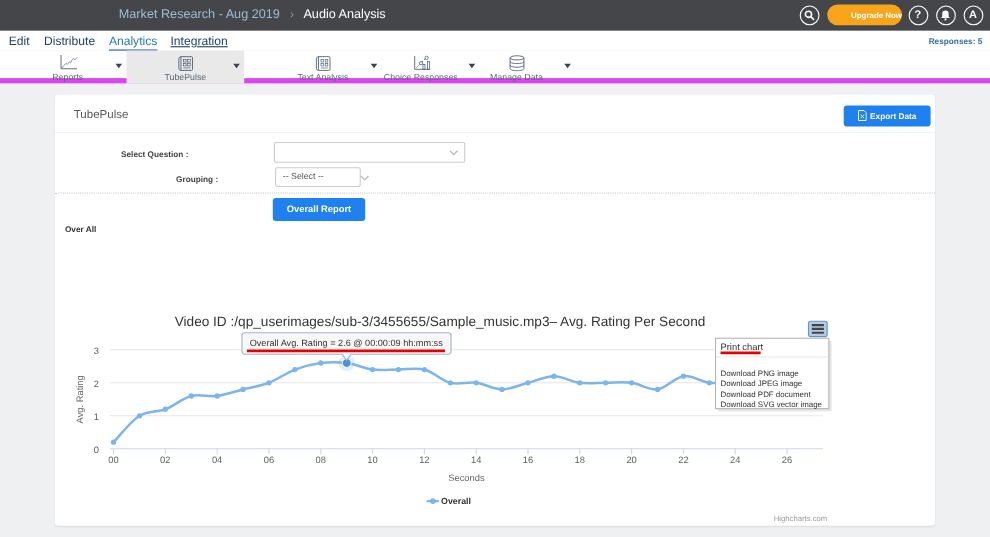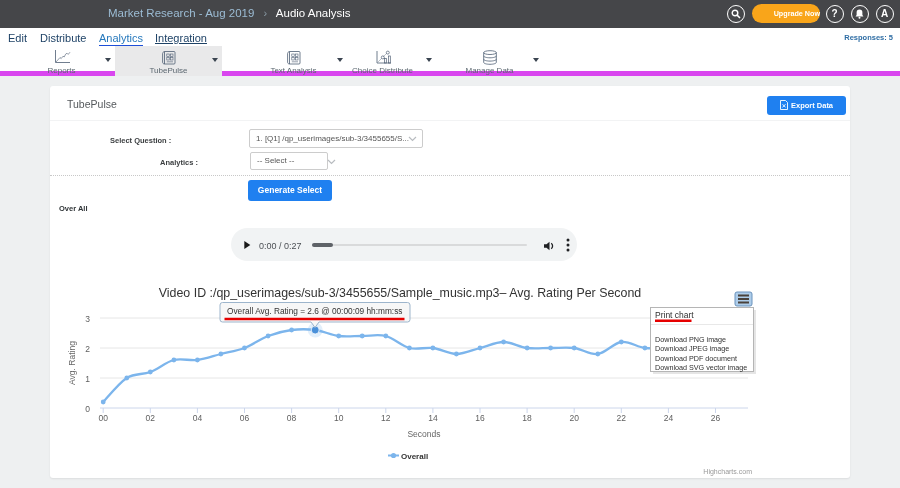--- a/index.html
+++ b/index.html
@@ -98,74 +98,56 @@
   <div class="tab" style="left:329px;">
     <svg class="ticon" width="20" height="15" viewBox="0 0 20 15">
       <path d="M4 1 V13 H18" fill="none" stroke="#4d5d72" stroke-width="0.8"></path>
       <path d="M5.5 11.5 L9 8 M10.5 6.5 L13.5 3.5" fill="none" stroke="#4d5d72" stroke-width="0.7" stroke-dasharray="1.5,1.2"></path>
       <circle cx="9.8" cy="7.4" r="1.5" fill="none" stroke="#4d5d72" stroke-width="0.7"></circle>
       <circle cx="14.8" cy="2.6" r="1.5" fill="none" stroke="#4d5d72" stroke-width="0.7"></circle>
       <rect x="11.5" y="8.5" width="1.8" height="4.5" fill="none" stroke="#4d5d72" stroke-width="0.7"></rect>
       <rect x="15.5" y="6" width="1.8" height="7" fill="none" stroke="#4d5d72" stroke-width="0.7"></rect>
     </svg>
     <div class="caret"></div>
-      <div class="lbl">Choice Distribute</div>
-  </div>
-  <div class="tab" style="left:436px;">
+      <div class="lbl">Choice Responses</div>
+  </div>
+  <div class="tab" style="left:416px;">
     <svg class="ticon" width="20" height="15" viewBox="0 0 20 15">
       <ellipse cx="10" cy="2.6" rx="6.3" ry="1.9" fill="none" stroke="#4d5d72" stroke-width="0.8"></ellipse>
       <path d="M3.7 2.6 V12.4 c0 1.05 2.8 1.9 6.3 1.9 s6.3 -0.85 6.3 -1.9 V2.6" fill="none" stroke="#4d5d72" stroke-width="0.8"></path>
       <path d="M3.7 5.9 c0 1.05 2.8 1.9 6.3 1.9 s6.3 -0.85 6.3 -1.9 M3.7 9.2 c0 1.05 2.8 1.9 6.3 1.9 s6.3 -0.85 6.3 -1.9" fill="none" stroke="#4d5d72" stroke-width="0.8"></path>
     </svg>
     <div class="caret"></div>
       <div class="lbl">Manage Data</div>
   </div>
 </div>
 <div class="page">
   <div class="card">
     <div class="cardtitle">TubePulse</div>
     <div class="exportbtn"><svg width="8" height="10" viewBox="0 0 8 10" style="vertical-align:-2px; margin-right:3px;">
           <path d="M0.5 0.5 h5 l2 2 v7 h-7 z" fill="none" stroke="#fff" stroke-width="0.9"></path>
           <path d="M2.5 4.2 l3 3.2 M5.5 4.2 l-3 3.2" stroke="#fff" stroke-width="0.9"></path>
         </svg>Export Data</div>
     <div class="cardsep"></div>
     <div class="flabel" style="left:60px; top:50px; width:129px;">Select Question :</div>
     <div class="fsel" style="left:199px; top:43px; width:174px; height:19px; line-height:17px;">
-        <span style="position:absolute;left:6px;">1. [Q1] /qp_userimages/sub-3/3455655/S...</span>
         <svg width="9" height="6" viewBox="0 0 9 6" style="position:absolute;left:158px;top:6px;">
           <path d="M1 1 L4.5 4.5 L8 1" fill="none" stroke="#b8bcc0" stroke-width="1.2"></path>
         </svg>
       </div>
-    <div class="flabel" style="left:110px; top:72px; width:81px;">Analytics :</div>
+    <div class="flabel" style="left:110px; top:72px; width:81px;">Grouping :</div>
     <div class="fsel" style="left:200px; top:66px; width:78px; height:18px; line-height:16px;">
         <span style="position:absolute;left:6px;">-- Select --</span>
         <svg width="9" height="6" viewBox="0 0 9 6" style="position:absolute;left:76px;top:6px;">
           <path d="M1 1 L4.5 4.5 L8 1" fill="none" stroke="#b8bcc0" stroke-width="1.2"></path>
         </svg>
       </div>
     <div class="dotsep"></div>
-    <div class="genbtn">Generate Select</div>
+    <div class="genbtn">Overall Report</div>
     <div class="overall">Over All</div>
-    <div class="player">
-      <svg width="8" height="8" viewBox="0 0 10 12" style="position:absolute;left:12px;top:13px;">
-          <path d="M1 0 L10 6 L1 12 Z" fill="#1a1a1a"></path>
-        </svg>
-      <div style="position:absolute;left:28px;top:12.5px;font-size:9px;color:#4c5055;">0:00 / 0:27</div>
-      <div style="position:absolute;left:81px;top:15.8px;width:215px;height:2px;background:#d9dadb;border-radius:1px;"></div>
-      <div style="position:absolute;left:81px;top:15px;width:21px;height:3.5px;background:#5f6368;border-radius:2px;"></div>
-      <svg width="12" height="12" viewBox="0 0 24 24" style="position:absolute;left:312px;top:11.5px;">
-          <path d="M2 8.5 v7 h5 l6 5 V3.5 L7 8.5 Z" fill="#202124"></path>
-          <path d="M16.5 6.5 a7 7 0 0 1 0 11" fill="none" stroke="#202124" stroke-width="2.6"></path>
-        </svg>
-      <svg width="4" height="14" viewBox="0 0 4 14" style="position:absolute;left:335px;top:10px;">
-          <circle cx="2" cy="2" r="1.5" fill="#202124"></circle>
-          <circle cx="2" cy="7" r="1.5" fill="#202124"></circle>
-          <circle cx="2" cy="12" r="1.5" fill="#202124"></circle>
-        </svg>
-    </div>
 
     <svg width="800" height="203" viewBox="0 0 800 203" style="position:absolute; left:0; top:189px;">
       <text x="350" y="21.5" text-anchor="middle" font-size="12.4" fill="#333333">Video ID :/qp_userimages/sub-3/3455655/Sample_music.mp3– Avg. Rating Per Second</text>
       <rect x="685" y="17" width="17" height="14" rx="2" fill="#aecdea" stroke="#6a93bd" stroke-width="1"></rect>
       <g stroke="#4a423c" stroke-width="2">
           <line x1="688" y1="20.5" x2="699" y2="20.5"></line>
           <line x1="688" y1="24" x2="699" y2="24"></line>
           <line x1="688" y1="27.5" x2="699" y2="27.5"></line>
         </g>
       <g stroke="#e6e6e6" stroke-width="1">

